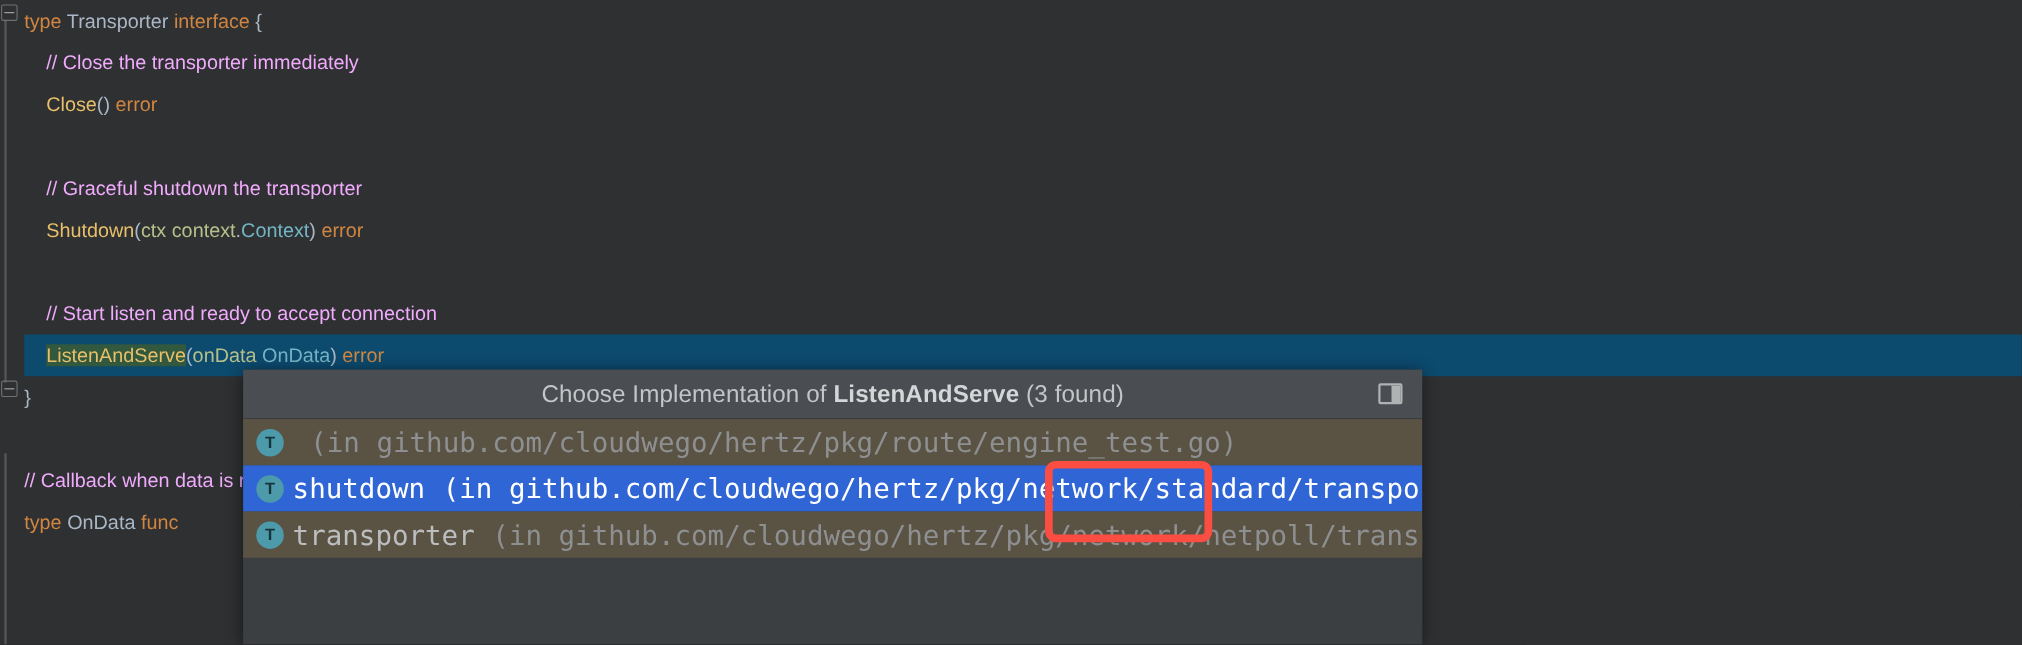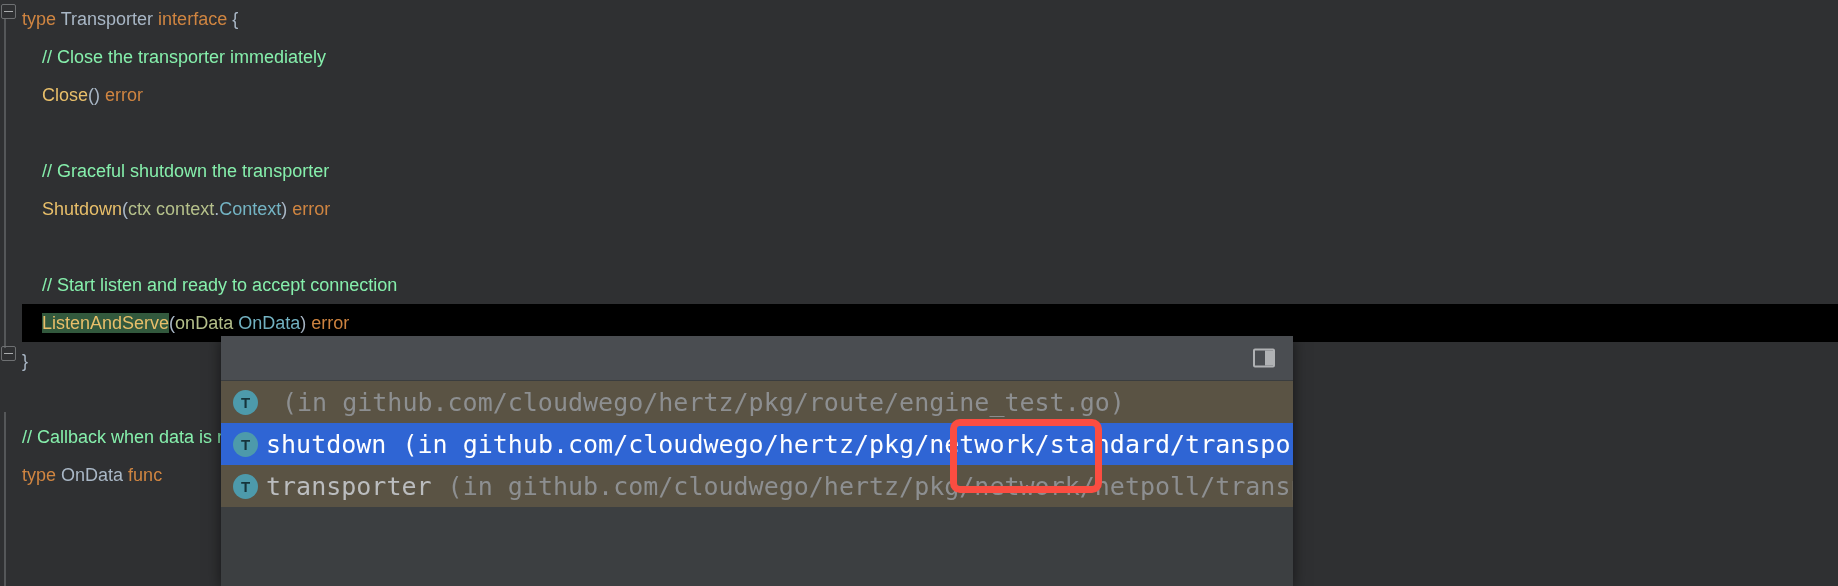--- a/index.html
+++ b/index.html
@@ -30,27 +30,27 @@
   }
 
   .code {
     position: absolute; left: 22px; top: 0; right: 0; bottom: 0;
     font-family: Liberation Sans, sans-serif;
     font-size: 18px;
     line-height: 38px;
     white-space: pre;
   }
   .line { position: absolute; left: 0; height: 38px; display: block; white-space: pre; }
-  .line.caretline { background: #000000; width: 1816px; }
+  .line.caretline { background: #0c4a6e; width: 1816px; }
 
   .t-kw      { color: #d08541; }
   .t-type    { color: #a9b7c6; }
   .t-fn      { color: #e8bf6a; }
   .t-punct   { color: #a9b7c6; }
-  .t-comment { color: #86efac; }
+  .t-comment { color: #f0abfc; }
   .t-param   { color: #b5c08b; }
   .t-cls     { color: #74b4c4; }
   .t-plain   { color: #a9b7c6; }
   .hl-search { background: #32593d; }
 
   
   .popup {
     position: absolute;
     left: 221px; top: 336px; width: 1072px; height: 250px;
     background: #3c3f41;
@@ -127,20 +127,23 @@
       <div class="gutter-line" style="top:412px;height:174px;"></div>
       <div class="fold" style="top:4px;"></div>
       <div class="fold" style="top:346px;"></div>
     </div>
 
     <div class="code" id="code-lines"><div class="line" style="top: 0px;"><span class="t-kw">type</span><span class="t-plain"> </span><span class="t-type">Transporter</span><span class="t-plain"> </span><span class="t-kw">interface</span><span class="t-punct"> {</span></div><div class="line" style="top: 38px;"><span class="t-comment">    // Close the transporter immediately</span></div><div class="line" style="top: 76px;"><span class="t-plain">    </span><span class="t-fn">Close</span><span class="t-punct">() </span><span class="t-kw">error</span></div><div class="line" style="top: 114px;"><span class="t-plain"> </span></div><div class="line" style="top: 152px;"><span class="t-comment">    // Graceful shutdown the transporter</span></div><div class="line" style="top: 190px;"><span class="t-plain">    </span><span class="t-fn">Shutdown</span><span class="t-punct">(</span><span class="t-param">ctx</span><span class="t-plain"> </span><span class="t-param">context</span><span class="t-punct">.</span><span class="t-cls">Context</span><span class="t-punct">) </span><span class="t-kw">error</span></div><div class="line" style="top: 228px;"><span class="t-plain"> </span></div><div class="line" style="top: 266px;"><span class="t-comment">    // Start listen and ready to accept connection</span></div><div class="line caretline" style="top: 304px;"><span class="t-plain">    </span><span class="t-fn hl-search">ListenAndServe</span><span class="t-punct">(</span><span class="t-param">onData</span><span class="t-plain"> </span><span class="t-cls">OnData</span><span class="t-punct">) </span><span class="t-kw">error</span></div><div class="line" style="top: 342px;"><span class="t-punct">}</span></div><div class="line" style="top: 380px;"><span class="t-plain"> </span></div><div class="line" style="top: 418px;"><span class="t-comment">// Callback when data is received</span></div><div class="line" style="top: 456px;"><span class="t-kw">type</span><span class="t-plain"> </span><span class="t-type">OnData</span><span class="t-plain"> </span><span class="t-kw">func</span></div></div>
   </div>
 
   <div class="popup">
     <div class="popup-header">
+      <div class="popup-title">
+        <span>Choose Implementation of </span><b>ListenAndServe</b><span> (3 found)</span>
+      </div>
       <div class="preview-icon"></div>
     </div>
     <div class="popup-list" id="popup-list">
         <div class="p-row alt">
           <div class="t-badge">T</div>
           <span class="p-loc">(in github.com/cloudwego/hertz/pkg/route/engine_test.go)</span>
         </div>
         <div class="p-row selected">
           <div class="t-badge">T</div>
           <span class="p-name">shutdown</span>

